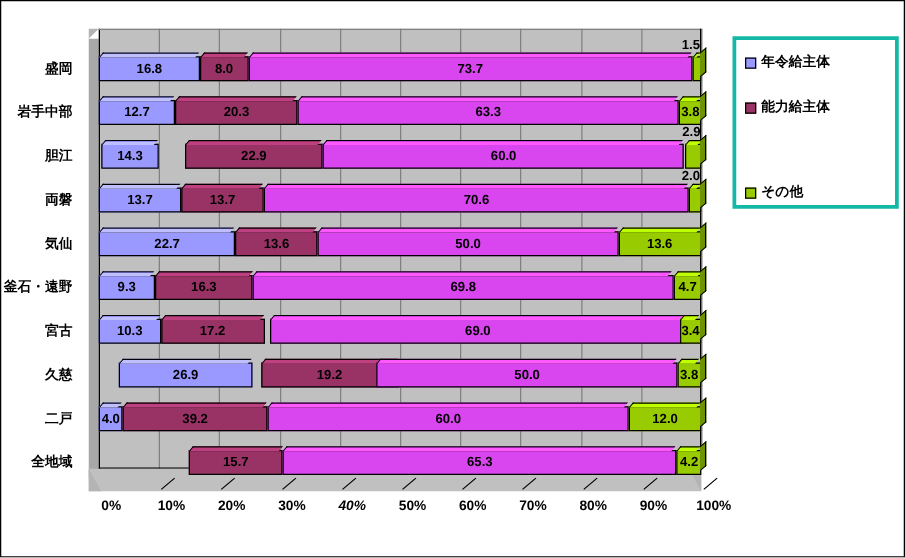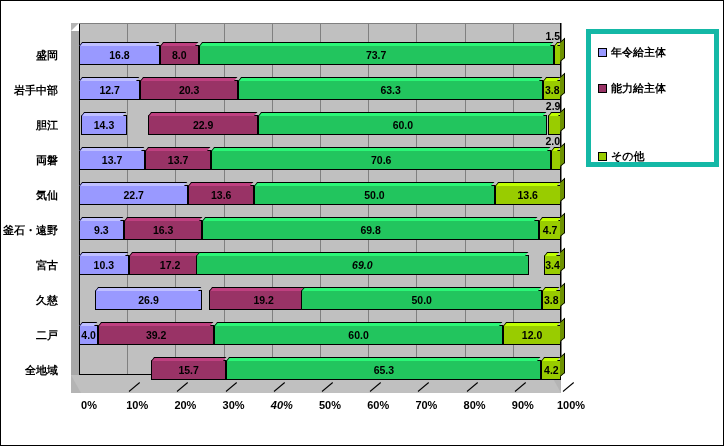--- a/index.html
+++ b/index.html
@@ -154,21 +154,21 @@
     font-size: 10.5px;
     font-weight: bold;
     color: #000000;
     text-align: center;
     line-height: 18px;
     overflow: visible;
     white-space: nowrap;
   }
   .seg.s0 { background: #9999ff; }
   .seg.s1 { background: #993366; }
-  .seg.s2 { background: #22c55e; }
+  .seg.s2 { background: #d946ef; }
   .seg.s3 { background: #99cc00; }
   
   .seg:before {
     content: "";
     position: absolute;
     left: -1px;
     top: -4px;
     right: 3px;
     height: 4px;
     background: inherit;
@@ -240,21 +240,21 @@
   }
 
   
   #legend {
     position: absolute;
     left: 585px;
     top: 28px;
     width: 133px;
     height: 138px;
     background: #ffffff;
-    border: 5px solid #14b8a6;
+    border: 3px solid #14b8a6;
     box-sizing: border-box;
   }
   .legend-item {
     position: absolute;
     left: 7px;
     display: flex;
     align-items: flex-start;
     width: 122px;
   }
   .legend-swatch {
@@ -362,21 +362,21 @@
             <div class="seg s1" title="能力給主体: 16.3%" style="left: 44.826px; width: 78.566px;"><span>16.3</span></div>
             <div class="seg s2" title="年令給と能力給双方を加味: 69.8%" style="left: 123.392px; width: 336.436px;"><span>69.8</span></div>
             <div class="seg s3 depth-right" title="その他: 4.7%" style="left: 459.828px; width: 22.654px;"><span>4.7</span></div>
           </div>
         </div>
         <div class="row" style="top: 232px;">
           <div class="row-label">宮古</div>
           <div class="bar-stack">
             <div class="seg s0" title="年令給主体: 10.3%" style="left: 0px; width: 49.646px;"><span>10.3</span></div>
             <div class="seg s1" title="能力給主体: 17.2%" style="left: 49.646px; width: 82.904px;"><span>17.2</span></div>
-            <div class="seg s2" title="年令給と能力給双方を加味: 69.0%" style="left: 117px; width: 332.58px; font-style: italic;"><span>69.0</span></div>
+            <div class="seg s2" title="年令給と能力給双方を加味: 69.0%" style="left: 137px; width: 332.58px;"><span>69.0</span></div>
             <div class="seg s3 depth-right" title="その他: 3.4%" style="left: 465.13px; width: 16.388px;"><span>3.4</span></div>
           </div>
         </div>
         <div class="row" style="top: 267px;">
           <div class="row-label">久慈</div>
           <div class="bar-stack">
             <div class="seg s0" title="年令給主体: 26.9%" style="left: 16px; width: 107px;"><span>26.9</span></div>
             <div class="seg s1" title="能力給主体: 19.2%" style="left: 129.658px; width: 110px;"><span>19.2</span></div>
             <div class="seg s2" title="年令給と能力給双方を加味: 50.0%" style="left: 222.202px; width: 241px;"><span>50.0</span></div>
             <div class="seg s3 depth-right" title="その他: 3.8%" style="left: 463.202px; width: 18.316px;"><span>3.8</span></div>

